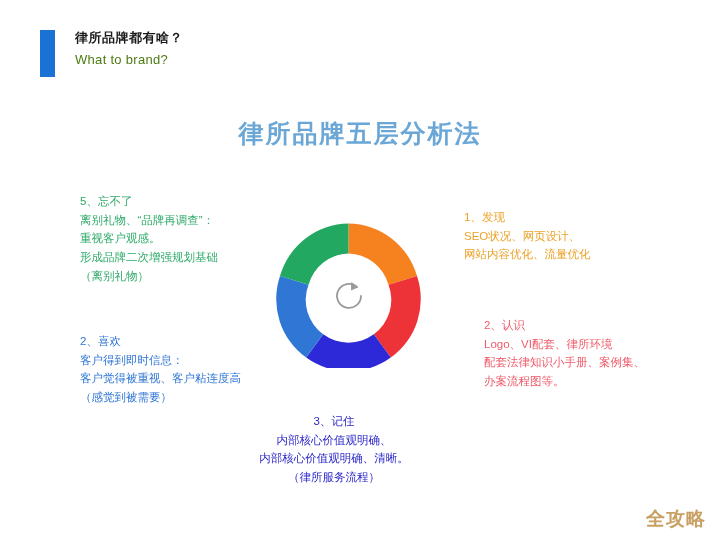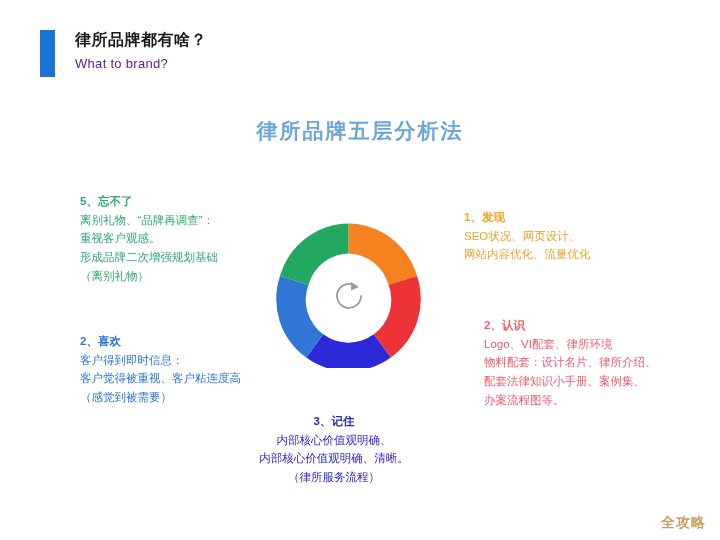--- a/index.html
+++ b/index.html
@@ -29,42 +29,42 @@
     background: #1a73d4;
     margin-right: 20px;
     flex: 0 0 auto;
   }
   .header-texts {
     display: flex;
     flex-direction: column;
     justify-content: flex-start;
   }
   .header-title {
-    font-size: 16px;
+    font-size: 13px;
     font-weight: bold;
     color: #1a1a1a;
     line-height: 1.25;
     letter-spacing: 0.5px;
   }
   .header-subtitle {
     font-size: 13px;
-    color: #4c1d95;
+    color: #4d7c0f;
     line-height: 1.3;
     margin-top: 6px;
     letter-spacing: 0.3px;
   }
 
   
   .main-heading {
     position: absolute;
     left: 0;
     right: 0;
     top: 117px;
     text-align: center;
-    font-size: 21px;
+    font-size: 25px;
     font-weight: bold;
     color: #6aa6d6;
     letter-spacing: 2px;
   }
 
   
   .chart-wrap {
     position: absolute;
     left: 276px;
     top: 223px;
@@ -87,42 +87,42 @@
   .note {
     position: absolute;
     font-size: 11.5px;
     line-height: 1.62;
     white-space: nowrap;
   }
   .note .line {
     display: block;
   }
   .note .line.head {
-    font-weight: bold;
+    font-weight: normal;
   }
 
   .note-5 { left: 80px;  top: 192px; color: #2faa6a; }
   .note-4 { left: 80px;  top: 332px; color: #3076d4; }
   .note-1 { left: 464px; top: 208px; color: #eaa227; }
   .note-2 { left: 484px; top: 316px; color: #ee5a6a; }
   .note-3 {
     left: 219px;
     top: 412px;
     color: #2d29c8;
     text-align: center;
     width: 230px;
     white-space: normal;
   }
 
   
   .watermark {
     position: absolute;
     right: 14px;
     bottom: 8px;
-    font-size: 14px;
+    font-size: 19px;
     font-weight: bold;
     color: #c9a063;
     letter-spacing: 1px;
     text-shadow: 0 1px 0 rgba(255,255,255,0.85);
   }
 </style>
 </head>
 <body>
 
 <div class="header">
@@ -169,21 +169,20 @@
 
 <div class="note note-1">
   <span class="line head">1、发现</span>
   <span class="line">SEO状况、网页设计、</span>
   <span class="line">网站内容优化、流量优化</span>
 </div>
 
 <div class="note note-2">
   <span class="line head">2、认识</span>
   <span class="line">Logo、VI配套、律所环境</span>
-  <span class="line">物料配套：设计名片、律所介绍、</span>
   <span class="line">配套法律知识小手册、案例集、</span>
   <span class="line">办案流程图等。</span>
 </div>
 
 <div class="note note-3">
   <span class="line head">3、记住</span>
   <span class="line">内部核心价值观明确、</span>
   <span class="line">内部核心价值观明确、清晰。</span>
   <span class="line"><span class="paren">（律所服务流程）</span></span>
 </div>

